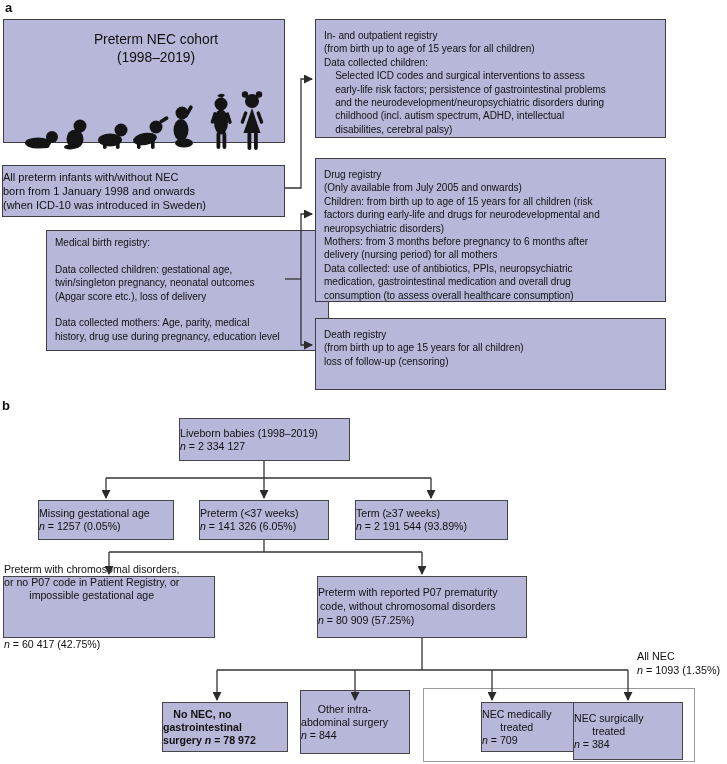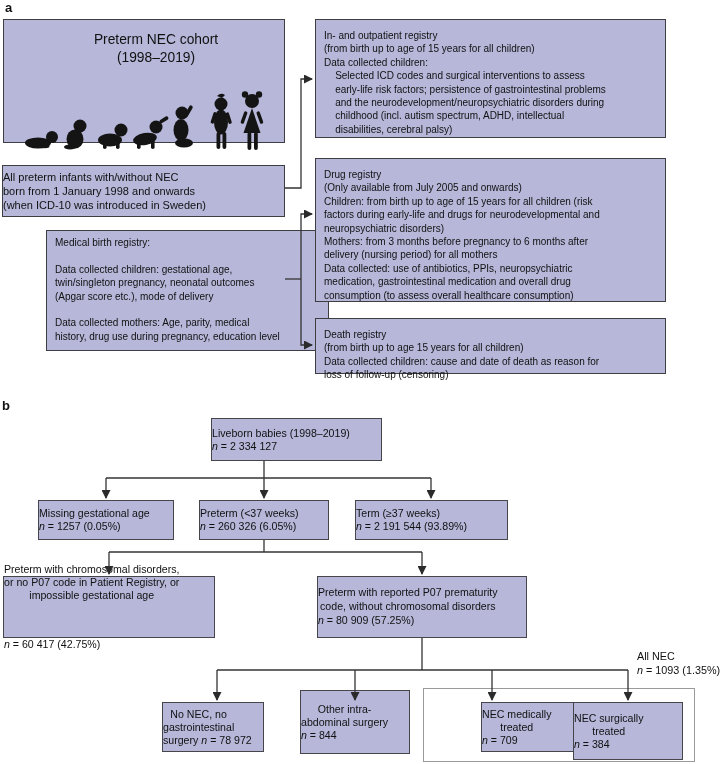--- a/index.html
+++ b/index.html
@@ -93,61 +93,61 @@
 
   <div class="box" style="left:2px;top:165px;width:283px;height:52px;">
     <div class="center-col txt-a2">
         <div>All preterm infants with/without NEC</div>
         <div>born from 1 January 1998 and onwards</div>
         <div>(when ICD-10 was introduced in Sweden)</div>
       </div>
   </div>
 
   <div class="box" style="left:2px;top:230px;width:283px;height:121px;margin-left:44px;">
-    <div class="lines-left" style="padding-top:5px;"><div>Medical birth registry:</div><div>&nbsp;</div><div>Data collected children: gestational age,</div><div>twin/singleton pregnancy, neonatal outcomes</div><div>(Apgar score etc.), mode of delivery</div><div>&nbsp;</div><div>Data collected mothers: Age, parity, medical</div><div>history, drug use during pregnancy, education level</div></div>
+    <div class="lines-left" style="padding-top:5px;"><div>Medical birth registry:</div><div>&nbsp;</div><div>Data collected children: gestational age,</div><div>twin/singleton pregnancy, neonatal outcomes</div><div>(Apgar score etc.), loss of delivery</div><div>&nbsp;</div><div>Data collected mothers: Age, parity, medical</div><div>history, drug use during pregnancy, education level</div></div>
   </div>
 
   <div class="box" style="left:315px;top:19px;width:351px;height:119px;">
     <div class="lines-left"><div>In- and outpatient registry</div><div>(from birth up to age of 15 years for all children)</div><div>Data collected children:</div><div>    Selected ICD codes and surgical interventions to assess</div><div>    early-life risk factors; persistence of gastrointestinal problems</div><div>    and the neurodevelopment/neuropsychiatric disorders during</div><div>    childhood (incl. autism spectrum, ADHD, intellectual</div><div>    disabilities, cerebral palsy)</div></div>
   </div>
 
   <div class="box" style="left:315px;top:158px;width:351px;height:144px;">
     <div class="lines-left"><div>Drug registry</div><div>(Only available from July 2005 and onwards)</div><div>Children: from birth up to age of 15 years for all children (risk</div><div>factors during early-life and drugs for neurodevelopmental and</div><div>neuropsychiatric disorders)</div><div>Mothers: from 3 months before pregnancy to 6 months after</div><div>delivery (nursing period) for all mothers</div><div>Data collected: use of antibiotics, PPIs, neuropsychiatric</div><div>medication, gastrointestinal medication and overall drug</div><div>consumption (to assess overall healthcare consumption)</div></div>
   </div>
 
-  <div class="box" style="left:315px;top:318px;width:351px;height:56px;">
-    <div class="lines-left"><div>Death registry</div><div>(from birth up to age 15 years for all children)</div><div>Data collected children: cause and date of death as reason for</div><div>loss of follow-up (censoring)</div></div>
+  <div class="box" style="left:315px;top:318px;width:351px;height:72px;">
+    <div class="lines-left"><div>Death registry</div><div>(from birth up to age 15 years for all children)</div><div>loss of follow-up (censoring)</div></div>
   </div>
 
   <div class="panel-label" style="left:2px;top:398px;">b</div>
 
   <div id="nec-group"></div>
 
   <div id="all-nec-label">
     <div>All NEC</div>
     <div class="stat"><i>n</i><span> = 1093 (1.35%)</span></div>
   </div>
 
-  <div class="box bbox" style="left:179px;top:418px;width:171px;height:43px;margin-left:32px;">
+  <div class="box bbox" style="left:179px;top:418px;width:171px;height:43px;">
     <div class="center-col txt-b">
       <div>Liveborn babies (1998–2019)</div>
       <div class="stat"><i>n</i><span> = 2 334 127</span></div>
     </div>
   </div>
 
   <div class="box bbox" style="left:38px;top:500px;width:136px;height:40px;">
     <div class="center-col txt-b">
       <div>Missing gestational age</div>
       <div class="stat"><i>n</i><span> = 1257 (0.05%)</span></div>
     </div>
   </div>
   <div class="box bbox" style="left:199px;top:500px;width:130px;height:40px;">
     <div class="center-col txt-b">
       <div>Preterm (&lt;37 weeks)</div>
-      <div class="stat"><i>n</i><span> = 260 326 (6.05%)</span></div>
+      <div class="stat"><i>n</i><span> = 141 326 (6.05%)</span></div>
     </div>
   </div>
   <div class="box bbox" style="left:355px;top:500px;width:153px;height:40px;">
     <div class="center-col txt-b">
       <div>Term (≥37 weeks)</div>
       <div class="stat"><i>n</i><span> = 2 191 544 (93.89%)</span></div>
     </div>
   </div>
 
   <div class="box bbox" style="left:3px;top:576px;width:212px;height:62px;">
@@ -163,21 +163,21 @@
   <div class="box bbox" style="left:317px;top:576px;width:210px;height:62px;">
     <div class="center-col txt-b" style="line-height:13.8px;">
       <div>
           <div>Preterm with reported P07 prematurity</div>
           <div>code, without chromosomal disorders</div>
         </div>
       <div class="stat"><i>n</i><span> = 80 909 (57.25%)</span></div>
     </div>
   </div>
 
-  <div class="box bbox" style="left:162px;top:702px;width:102px;height:50px;">
+  <div class="box bbox" style="left:162px;top:702px;width:126px;height:50px;font-weight:bold;">
     <div class="center-col txt-b">
       <div>
           <div>No NEC, no</div>
           <div>gastrointestinal</div>
         </div>
       <div class="stat"><span>surgery </span><i>n</i><span> = 78 972</span></div>
     </div>
   </div>
   <div class="box bbox" style="left:300px;top:690px;width:110px;height:64px;">
     <div class="center-col txt-b">

